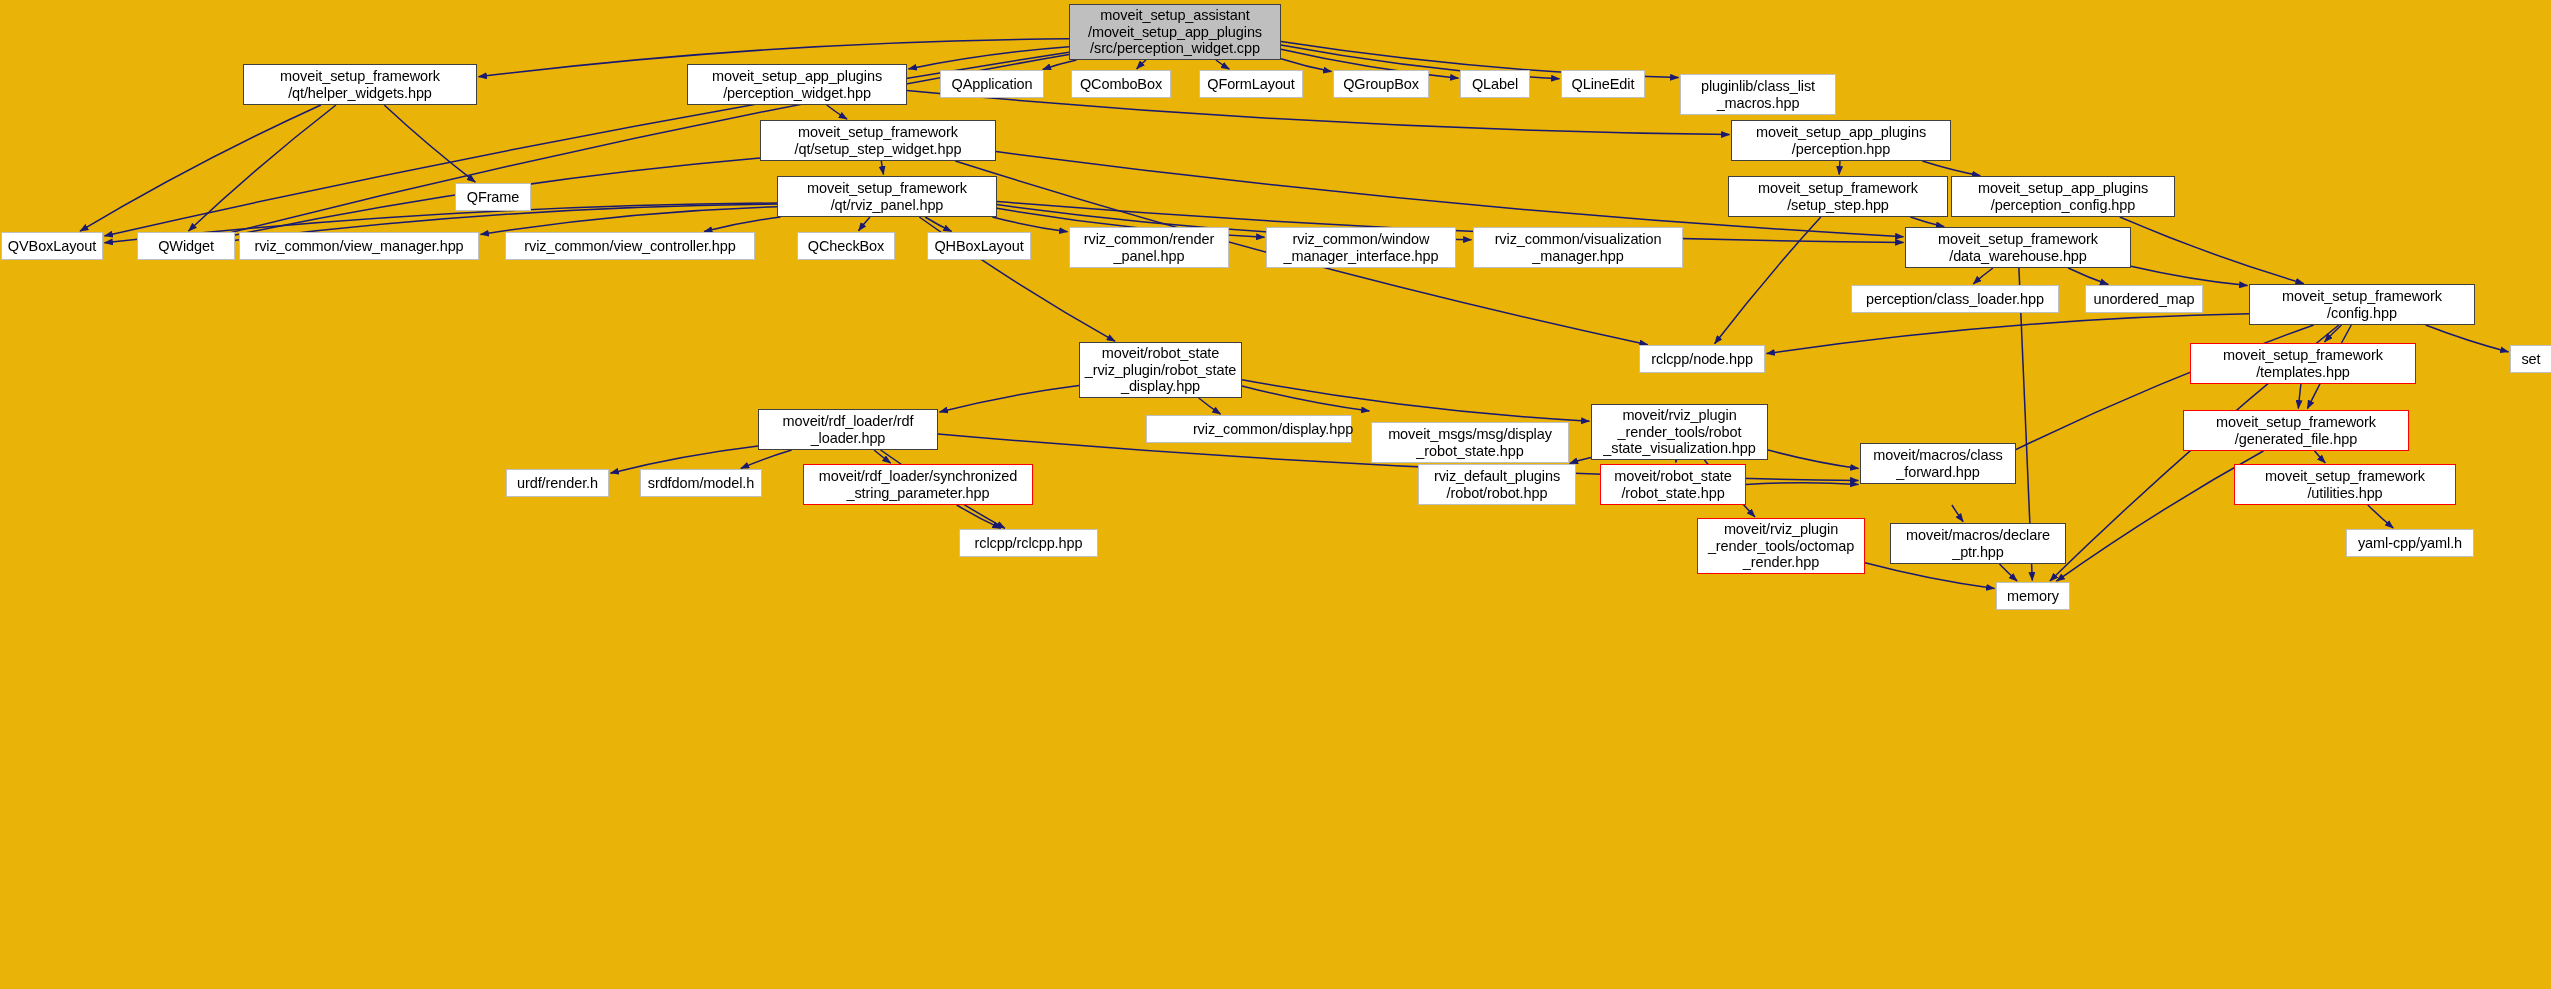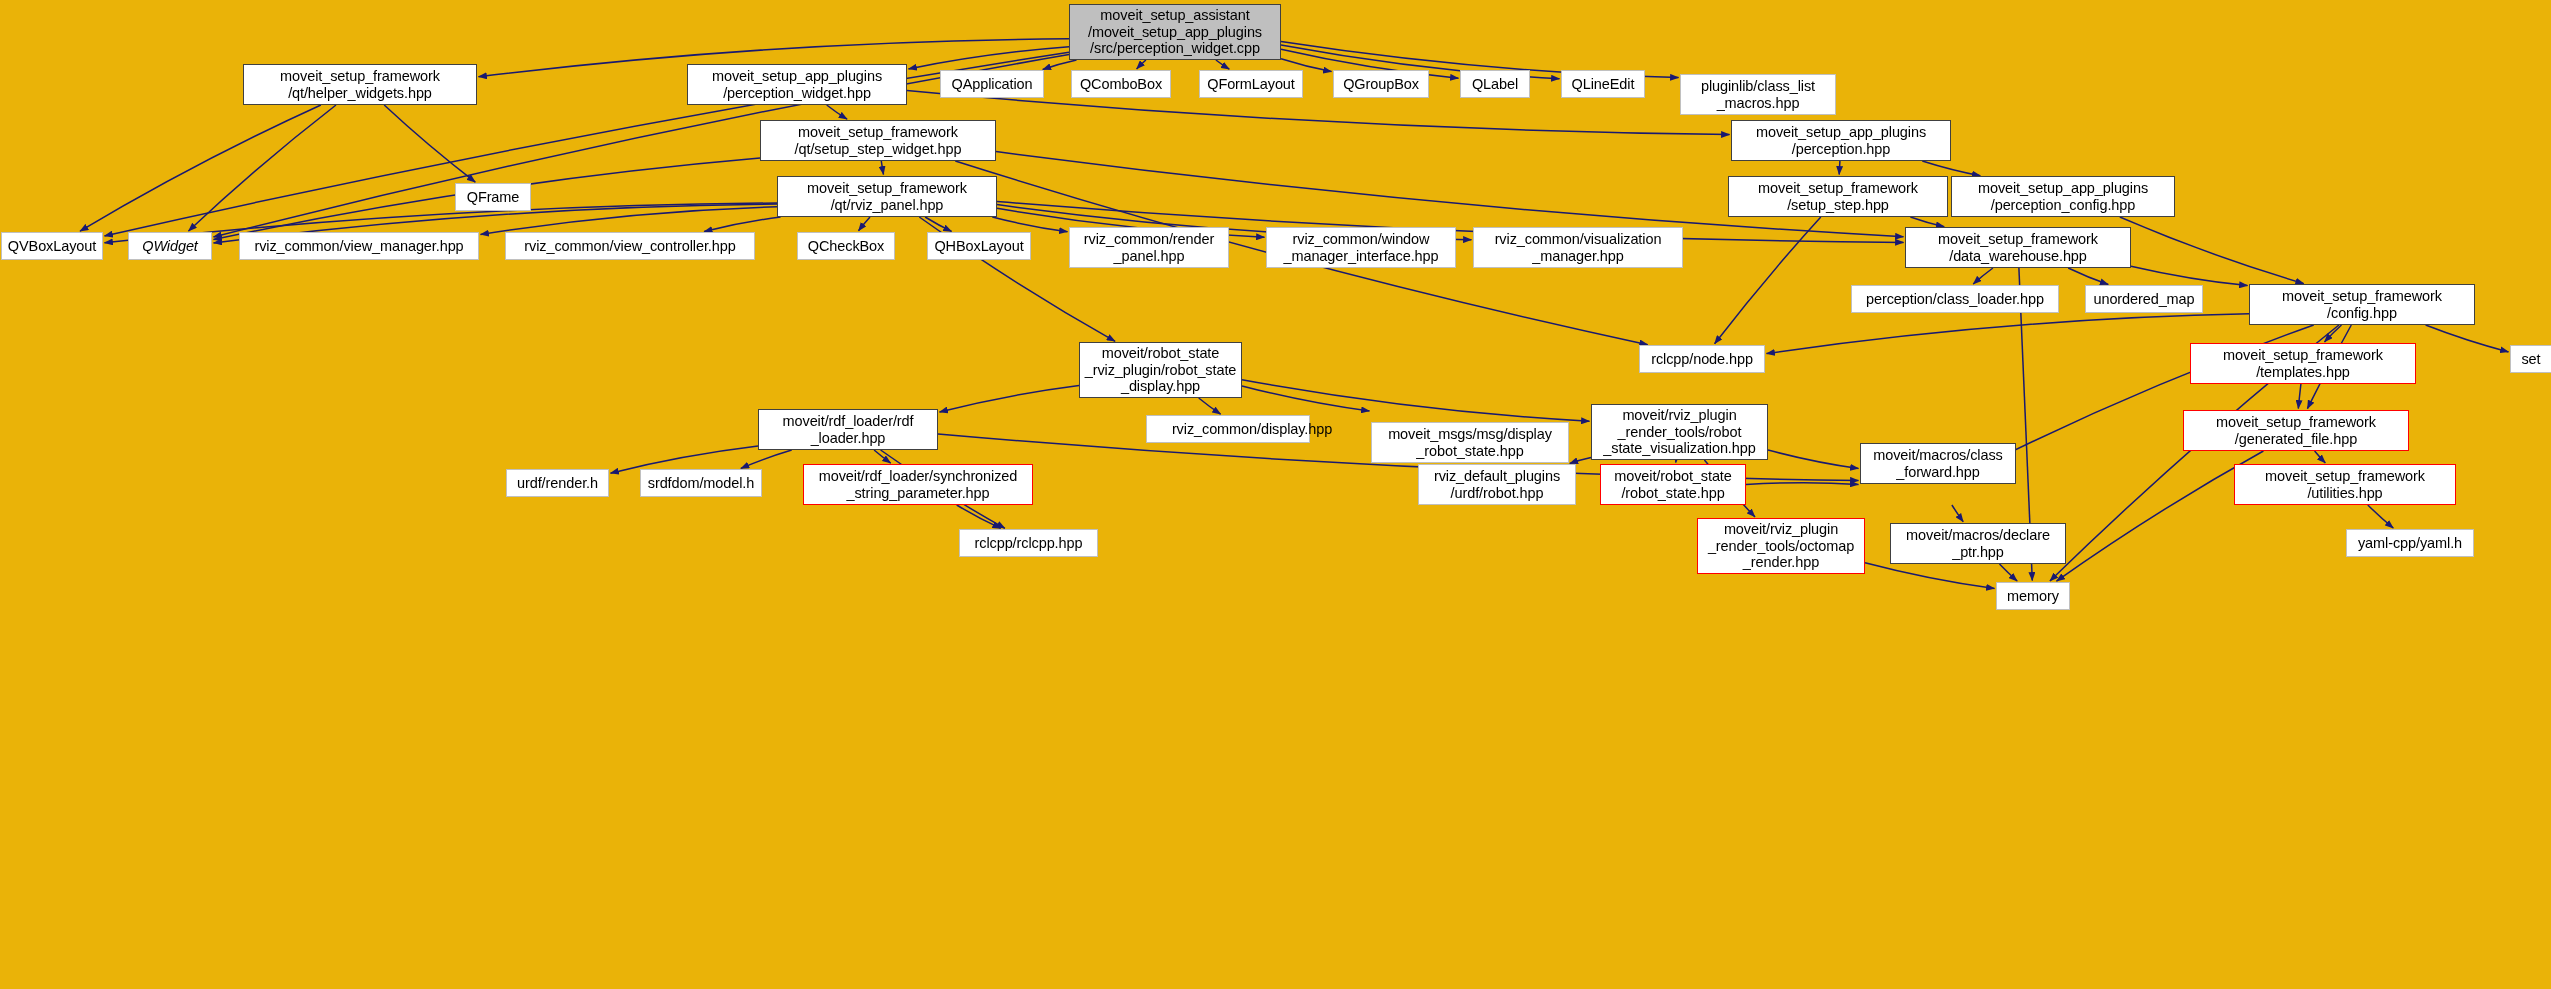--- a/index.html
+++ b/index.html
@@ -153,21 +153,21 @@
 /qt/setup_step_widget.hpp</span></div>
       <div class="gnode solid" style="left: 1731px; top: 120px; width: 220px; height: 41px;"><span class="lbl">moveit_setup_app_plugins
 /perception.hpp</span></div>
       <div class="gnode solid" style="left: 777px; top: 176px; width: 220px; height: 41px;"><span class="lbl">moveit_setup_framework
 /qt/rviz_panel.hpp</span></div>
       <div class="gnode solid" style="left: 1728px; top: 176px; width: 220px; height: 41px;"><span class="lbl">moveit_setup_framework
 /setup_step.hpp</span></div>
       <div class="gnode solid" style="left: 1951px; top: 176px; width: 224px; height: 41px;"><span class="lbl">moveit_setup_app_plugins
 /perception_config.hpp</span></div>
       <div class="gnode light" style="left: 1px; top: 232px; width: 102px; height: 28px;"><span class="lbl">QVBoxLayout</span></div>
-      <div class="gnode light" style="left: 128px; top: 232px; width: 84px; height: 28px; font-style: italic;"><span class="lbl">QWidget</span></div>
+      <div class="gnode light" style="left: 137px; top: 232px; width: 98px; height: 28px;"><span class="lbl">QWidget</span></div>
       <div class="gnode light" style="left: 239px; top: 232px; width: 240px; height: 28px;"><span class="lbl">rviz_common/view_manager.hpp</span></div>
       <div class="gnode light" style="left: 505px; top: 232px; width: 250px; height: 28px;"><span class="lbl">rviz_common/view_controller.hpp</span></div>
       <div class="gnode light" style="left: 797px; top: 232px; width: 98px; height: 28px;"><span class="lbl">QCheckBox</span></div>
       <div class="gnode light" style="left: 927px; top: 232px; width: 104px; height: 28px;"><span class="lbl">QHBoxLayout</span></div>
       <div class="gnode light" style="left: 1069px; top: 227px; width: 160px; height: 41px;"><span class="lbl">rviz_common/render
 _panel.hpp</span></div>
       <div class="gnode light" style="left: 1266px; top: 227px; width: 190px; height: 41px;"><span class="lbl">rviz_common/window
 _manager_interface.hpp</span></div>
       <div class="gnode light" style="left: 1473px; top: 227px; width: 210px; height: 41px;"><span class="lbl">rviz_common/visualization
 _manager.hpp</span></div>
@@ -181,32 +181,32 @@
       <div class="gnode light" style="left: 2510px; top: 345px; width: 42px; height: 28px;"><span class="lbl">set</span></div>
       <div class="gnode red" style="left: 2190px; top: 343px; width: 226px; height: 41px;"><span class="lbl">moveit_setup_framework
 /templates.hpp</span></div>
       <div class="gnode solid" style="left: 1079px; top: 342px; width: 163px; height: 56px;"><span class="lbl">moveit/robot_state
 _rviz_plugin/robot_state
 _display.hpp</span></div>
       <div class="gnode red" style="left: 2183px; top: 410px; width: 226px; height: 41px;"><span class="lbl">moveit_setup_framework
 /generated_file.hpp</span></div>
       <div class="gnode solid" style="left: 758px; top: 409px; width: 180px; height: 41px;"><span class="lbl">moveit/rdf_loader/rdf
 _loader.hpp</span></div>
-      <div class="gnode light" style="left: 1146px; top: 415px; width: 164px; height: 28px; padding-left: 48px;"><span class="lbl">rviz_common/display.hpp</span></div>
+      <div class="gnode light" style="left: 1146px; top: 415px; width: 206px; height: 28px; padding-left: 48px;"><span class="lbl">rviz_common/display.hpp</span></div>
       <div class="gnode light" style="left: 1371px; top: 410px; width: 198px; height: 41px; margin-top: 12px;"><span class="lbl">moveit_msgs/msg/display
 _robot_state.hpp</span></div>
       <div class="gnode solid" style="left: 1591px; top: 404px; width: 177px; height: 56px;"><span class="lbl">moveit/rviz_plugin
 _render_tools/robot
 _state_visualization.hpp</span></div>
       <div class="gnode light" style="left: 506px; top: 469px; width: 103px; height: 28px;"><span class="lbl">urdf/render.h</span></div>
       <div class="gnode light" style="left: 640px; top: 469px; width: 122px; height: 28px;"><span class="lbl">srdfdom/model.h</span></div>
       <div class="gnode red" style="left: 803px; top: 464px; width: 230px; height: 41px;"><span class="lbl">moveit/rdf_loader/synchronized
 _string_parameter.hpp</span></div>
       <div class="gnode light" style="left: 1418px; top: 464px; width: 158px; height: 41px;"><span class="lbl">rviz_default_plugins
-/urdf/robot.hpp</span></div>
+/robot/robot.hpp</span></div>
       <div class="gnode red" style="left: 1600px; top: 464px; width: 146px; height: 41px;"><span class="lbl">moveit/robot_state
 /robot_state.hpp</span></div>
       <div class="gnode solid" style="left: 1860px; top: 443px; width: 156px; height: 41px;"><span class="lbl">moveit/macros/class
 _forward.hpp</span></div>
       <div class="gnode red" style="left: 2234px; top: 464px; width: 222px; height: 41px;"><span class="lbl">moveit_setup_framework
 /utilities.hpp</span></div>
       <div class="gnode red" style="left: 1697px; top: 518px; width: 168px; height: 56px;"><span class="lbl">moveit/rviz_plugin
 _render_tools/octomap
 _render.hpp</span></div>
       <div class="gnode solid" style="left: 1890px; top: 523px; width: 176px; height: 41px;"><span class="lbl">moveit/macros/declare

